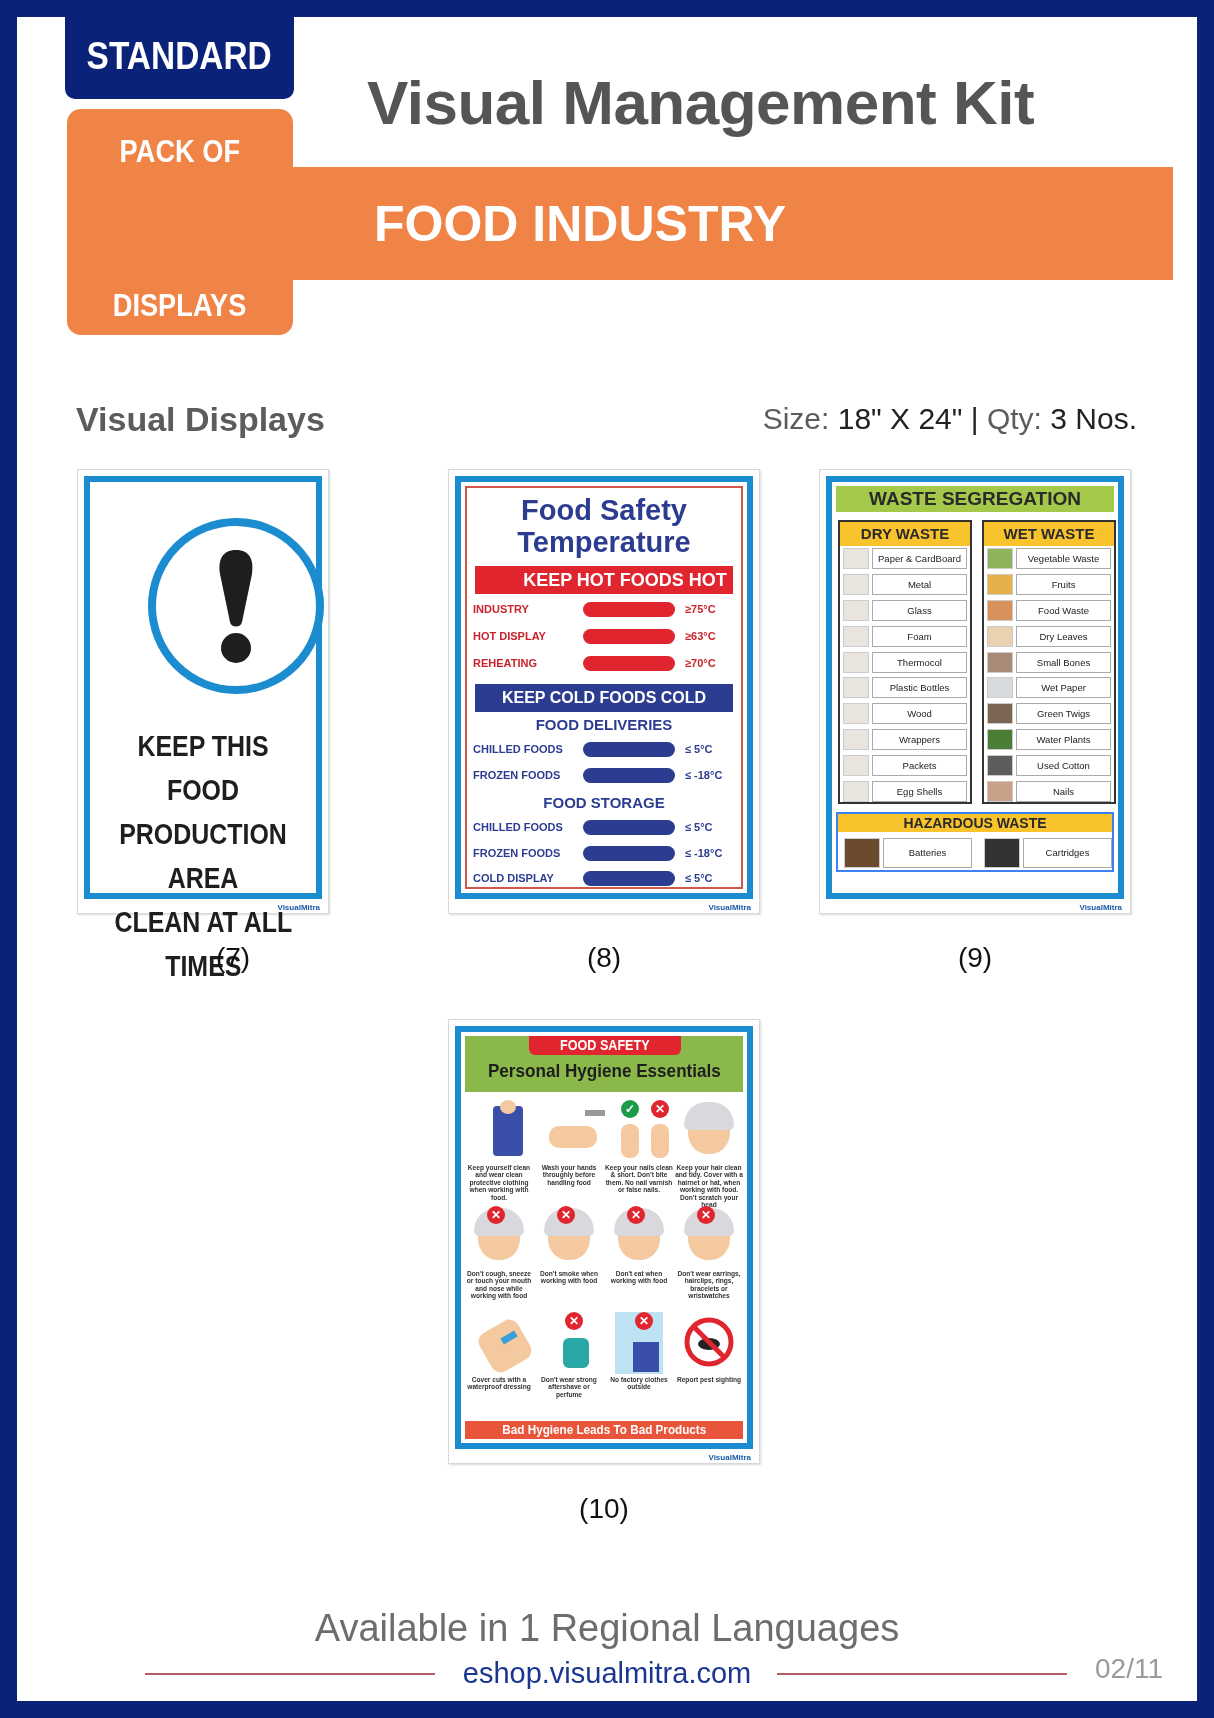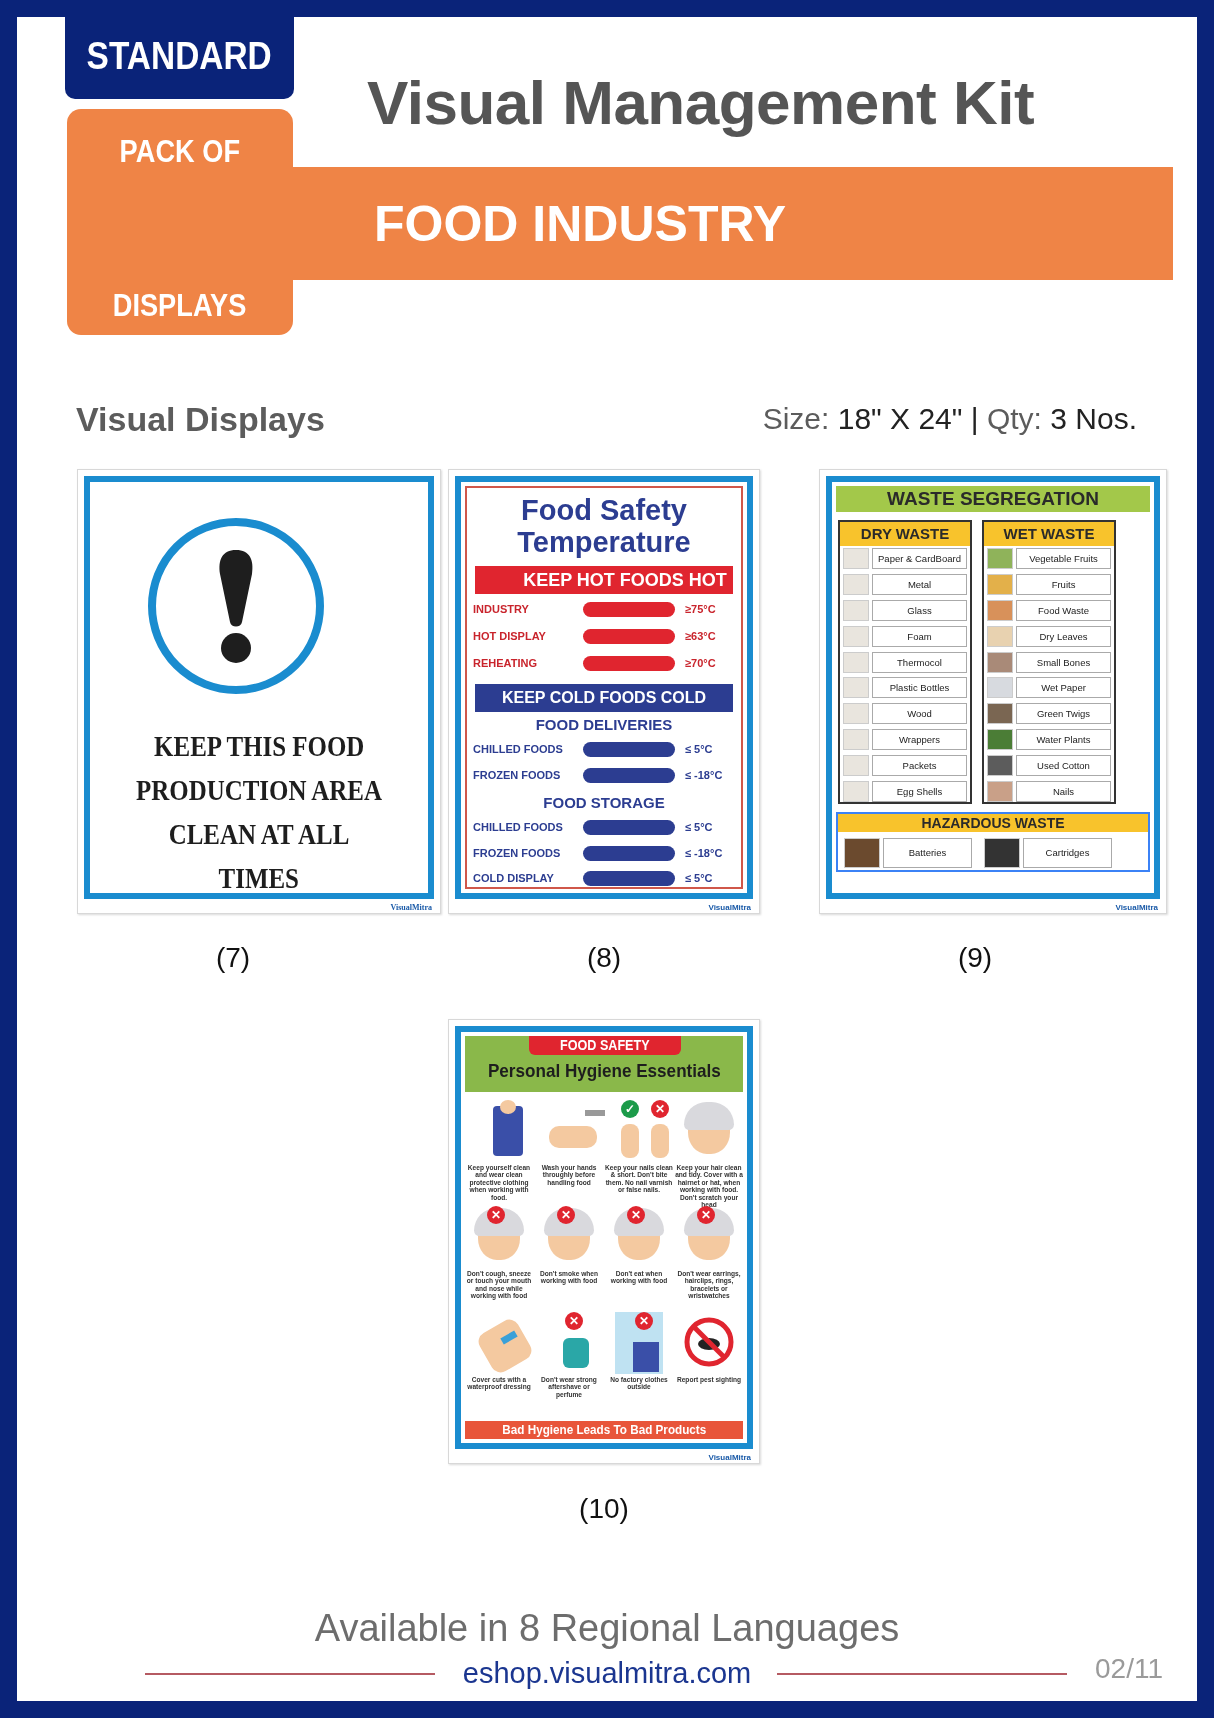--- a/index.html
+++ b/index.html
@@ -28,42 +28,42 @@
     .size-line .lbl { color: #5c5c5c; }
 
     
     .poster { position: absolute; background: #fff; border: 1px solid #d8d8d8; box-shadow: 1px 1px 2px rgba(0,0,0,0.15); }
     .poster .frame { position: absolute; left: 6px; top: 6px; right: 6px; bottom: 14px; border: 6px solid #1a8ccf; background: #fff; }
     .poster .foot-brand { position: absolute; right: 8px; bottom: 1px; font-size: 8px; color: #888; }
     .poster .foot-brand b { color: #1a5aa8; }
     .caption { position: absolute; font-size: 28px; color: #111; text-align: center; width: 120px; }
 
     
-    .p7 { left: 60px; top: 452px; width: 364px; height: 445px; font-family: Liberation Serif, serif; }
+    .p7 { left: 60px; top: 452px; width: 252px; height: 445px; }
     .p7 .ring { position: absolute; left: 58px; top: 36px; width: 176px; height: 176px; border: 8px solid #1a8ccf; border-radius: 50%; }
     .p7 .ring svg { position: absolute; left: 50%; top: 50%; transform: translate(-50%,-50%); }
     .p7 .msg { position: absolute; left: 0; right: 0; top: 242px; text-align: center; font-size: 29px; font-weight: bold; color: #1e1e1e; line-height: 44px; }
     .p7 .msg span { display: inline-block; transform: scaleX(0.86); }
 
     
     .p8 { left: 431px; top: 452px; width: 312px; height: 445px; }
     .p8 .inner { position: absolute; left: 4px; top: 4px; right: 4px; bottom: 4px; border: 2px solid #d0574a; }
     .p8 .t1 { position: absolute; left: 0; right: 0; top: 6px; text-align: center; color: #2c3d91; font-weight: bold; font-size: 29px; line-height: 32px; }
     .p8 .hot-banner { position: absolute; left: 8px; right: 8px; top: 78px; height: 28px; background: #e0252f; color: #fff; font-weight: bold; font-size: 18px; text-align: center; line-height: 28px; padding-left: 42px; }
     .p8 .cold-banner { position: absolute; left: 8px; right: 8px; top: 196px; height: 28px; background: #2c3d91; color: #fff; font-weight: bold; font-size: 16px; text-align: center; line-height: 28px; }
     .p8 .sub { position: absolute; left: 0; right: 0; text-align: center; color: #2c3d91; font-weight: bold; font-size: 15px; }
     .p8 .row { position: absolute; left: 6px; right: 6px; height: 16px; font-size: 11px; font-weight: bold; }
     .p8 .row .lab { position: absolute; left: 0; top: 1px; width: 110px; }
     .p8 .row .bar { position: absolute; left: 110px; top: 0; width: 92px; height: 15px; border-radius: 8px; }
     .p8 .row .val { position: absolute; left: 212px; top: 1px; }
     .p8 .row.hot { color: #c9242c; } .p8 .row.hot .bar { background: #e0252f; }
     .p8 .row.cold { color: #2c3d91; } .p8 .row.cold .bar { background: #2c3d91; }
 
     
-    .p9 { left: 802px; top: 452px; width: 348px; height: 445px; }
+    .p9 { left: 802px; top: 452px; width: 312px; height: 445px; }
     .p9 .ws-title { position: absolute; left: 4px; right: 4px; top: 4px; height: 26px; background: #a3c84a; text-align: center; font-weight: bold; font-size: 19px; color: #2a2a2a; line-height: 26px; }
     .p9 .col { position: absolute; top: 38px; width: 134px; height: 284px; border: 2px solid #333; }
     .p9 .col .hd { height: 24px; background: #f8c32c; text-align: center; font-weight: bold; font-size: 15px; line-height: 24px; color: #2a2a2a; }
     .p9 .item { height: 25.8px; display: flex; align-items: center; padding: 0 3px; gap: 3px; }
     .p9 .thumb { width: 26px; height: 21px; border: 1px solid #ccc; background: #e9e5de; flex: none; }
     .p9 .lbl { flex: 1; height: 21px; border: 1px solid #aaa; font-size: 9.5px; text-align: center; line-height: 19px; color: #222; white-space: nowrap; overflow: hidden; }
     .p9 .haz { position: absolute; left: 4px; right: 4px; top: 330px; height: 60px; border: 2px solid #3b82f6; }
     .p9 .haz .hd { height: 18px; background: #f8c32c; text-align: center; font-weight: bold; font-size: 14px; line-height: 18px; color: #2a2a2a; }
     .p9 .haz .pair { position: absolute; top: 24px; width: 128px; height: 30px; display: flex; gap: 3px; }
     .p9 .haz .thumb { width: 36px; height: 30px; }
@@ -236,21 +236,21 @@
           </div>
         <div class="item">
             <span class="thumb"></span>
             <span class="lbl">Egg Shells</span>
           </div>
       </div>
       <div class="col" style="left:150px;">
         <div class="hd">WET WASTE</div>
         <div class="item">
             <span class="thumb" style="background:#8fb35a;"></span>
-            <span class="lbl">Vegetable Fruits</span>
+            <span class="lbl">Vegetable Waste</span>
           </div>
         <div class="item">
             <span class="thumb" style="background:#e3b04a;"></span>
             <span class="lbl">Fruits</span>
           </div>
         <div class="item">
             <span class="thumb" style="background:#d8915a;"></span>
             <span class="lbl">Food Waste</span>
           </div>
         <div class="item">
@@ -401,18 +401,18 @@
             </div>
             <div class="desc">Report pest sighting</div>
           </div>
       </div>
       <div class="bad"><span>Bad Hygiene Leads To Bad Products</span></div>
     </div>
     <div class="foot-brand"><b>VisualMitra</b></div>
   </div>
   <div class="caption" style="left:527px; top:1476px;">(10)</div>
 
-  <div class="langs">Available in 8 Regional Languages</div>
+  <div class="langs">Available in 1 Regional Languages</div>
   <div class="footer-line" style="left:128px; width:290px;"></div>
   <div class="site">eshop.visualmitra.com</div>
   <div class="footer-line" style="left:760px; width:290px;"></div>
   <div class="page-num">02/11</div>
 </div>
 
 </body></html>

